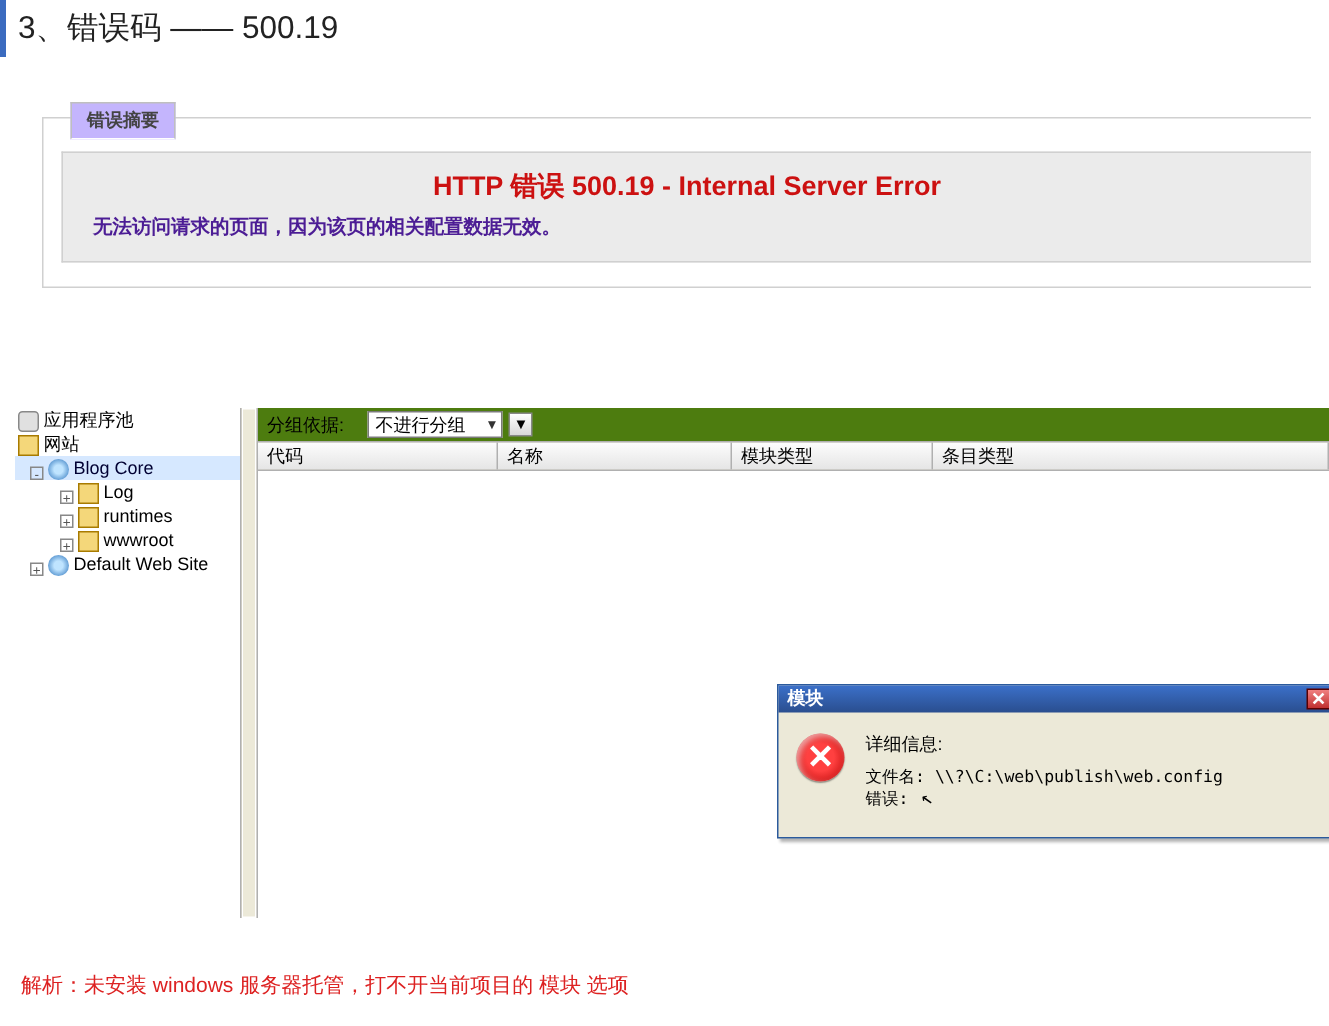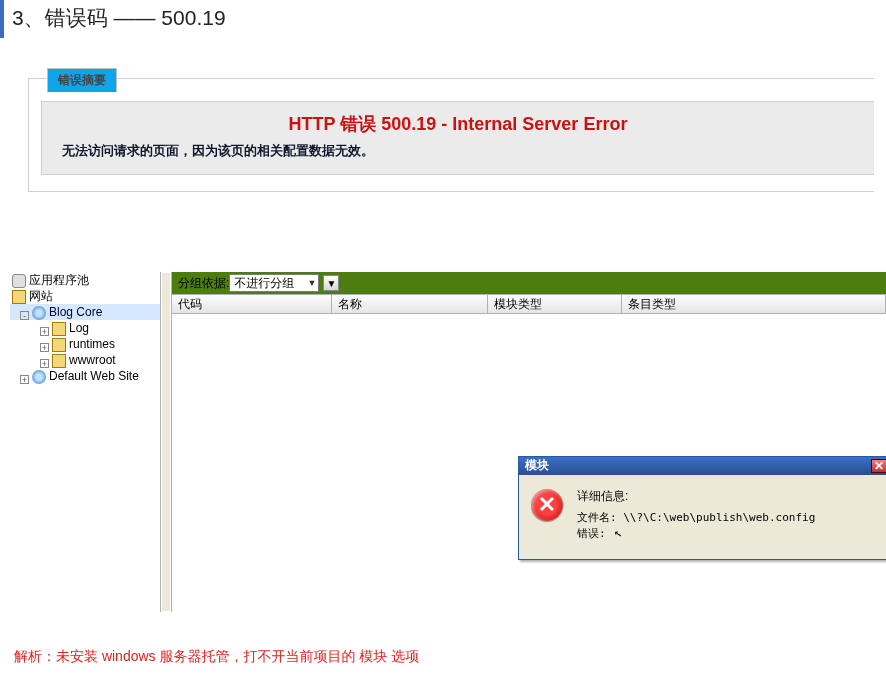--- a/index.html
+++ b/index.html
@@ -25,21 +25,21 @@
       border: 1px solid #d0d0d0;
       border-right: none;
       background: #fff;
       position: relative;
       padding: 22px 0 16px 0;
     }
     .error-box-tab {
       position: absolute;
       top: -11px;
       left: 18px;
-      background: #0ea5e9;
+      background: #c4b5fd;
       border: 1px solid #bfbfbf;
       border-bottom: 1px solid #fff;
       font-size: 12px;
       font-weight: bold;
       color: #444;
       padding: 3px 10px;
     }
     .error-box-inner {
       margin: 0 0 0 12px;
       border: 1px solid #d0d0d0;
@@ -49,21 +49,21 @@
     }
     .http-err-title {
       color: #c11;
       font-size: 18px;
       font-weight: bold;
       font-family: Verdana, Arial, sans-serif;
       margin-bottom: 6px;
       text-align: center;
     }
     .http-err-desc {
-      color: #0f172a;
+      color: #4c1d95;
       font-size: 13px;
       font-weight: bold;
     }
     .iis-area {
       position: absolute;
       top: 272px;
       left: 10px;
       right: 0;
       height: 340px;
     }
@@ -104,21 +104,21 @@
       background:#4d7c0f;
     }
     .dropdown {
       display:inline-flex; align-items:center; justify-content:space-between;
       border:1px solid #7a7a7a;
       background:#fff;
       font-size:12px;
       padding: 0 2px 0 4px;
       height:18px;
       width: 90px;
-      margin-left:0;
+      margin-left:16px;
     }
     .dropdown .caret {
       font-size:9px; color:#333;
     }
     .action-arrow {
       display:inline-flex; align-items:center; justify-content:center;
       width:16px; height:16px;
       border:1px solid #888;
       background:linear-gradient(#fefefe,#d8d8d8);
       margin-left:4px;

